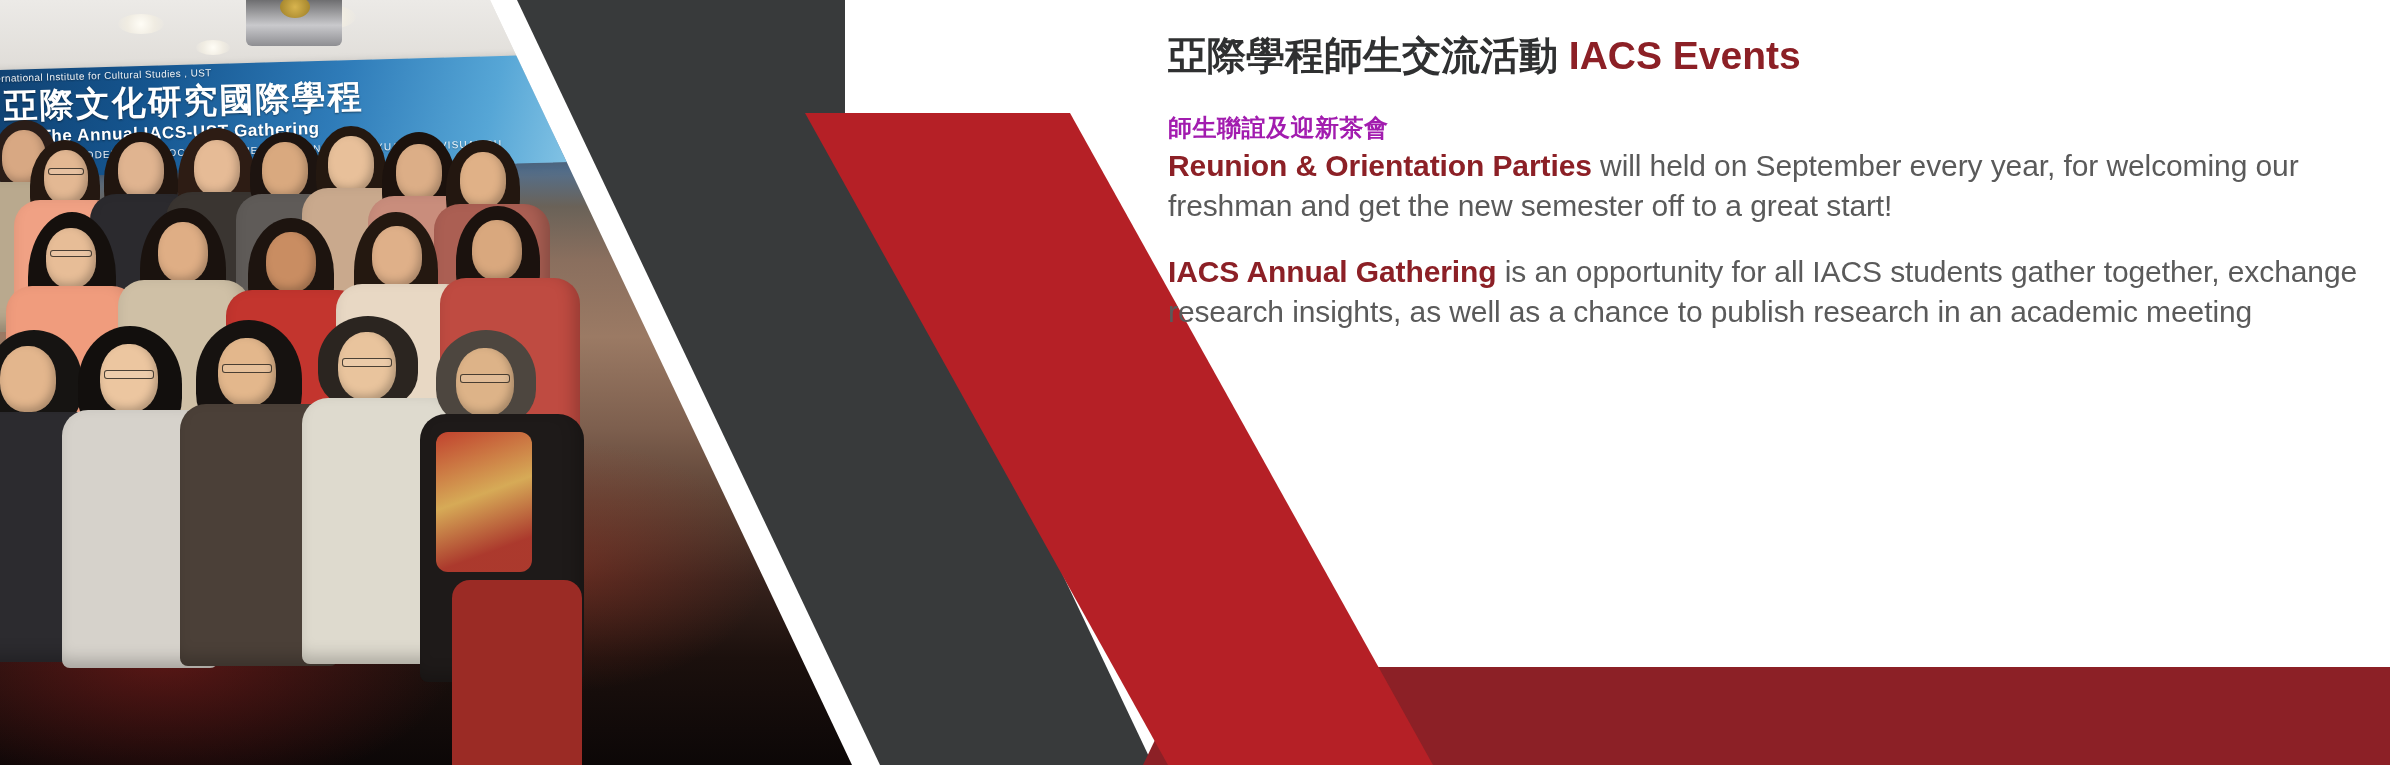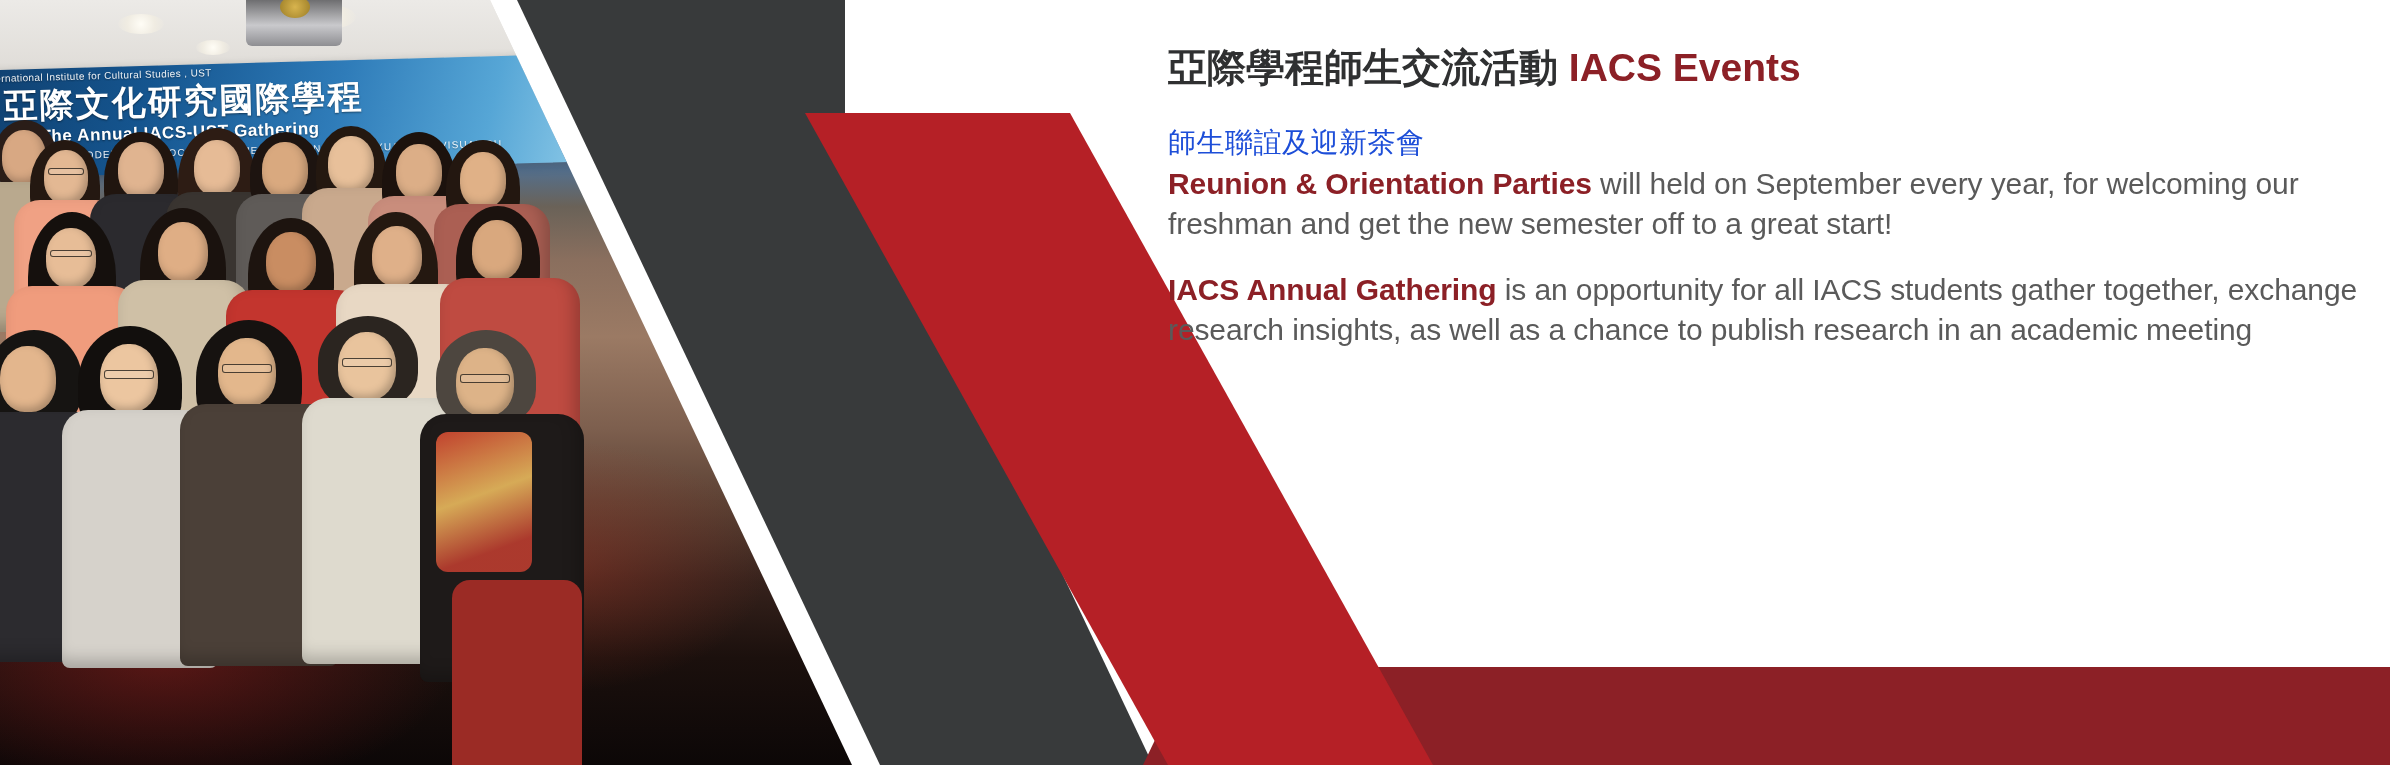--- a/index.html
+++ b/index.html
@@ -103,33 +103,33 @@
   }
 
   
   #ribbons { position:absolute; inset:0; }
 
   
   #text-col {
     position:absolute;
     left:1168px; top:0;
     width:1190px; height:765px;
-    padding-top:44px;
+    padding-top:32px;
   }
   .t-title {
     font-size:39px; font-weight:700;
     color:#2f3031; letter-spacing:0px;
     line-height:1.25; margin-bottom:30px;
     white-space:nowrap;
   }
   .t-title .en { color:#8C2026; font-weight:600; }
 
   .block { margin-bottom:26px; }
   .b-head {
-    font-size:28px; font-weight:400; color:#1d4ed8;
+    font-size:24px; font-weight:700; color:#a21caf;
     line-height:1.4; margin-bottom:2px; letter-spacing:.5px;
   }
   .b-body {
     font-size:30px; color:#5a5a5a; line-height:1.33;
     font-weight:400; letter-spacing:-.1px;
   }
   .b-body .accent { color:#8C2026; font-weight:700; }
 </style>
 </head>
 <body>

